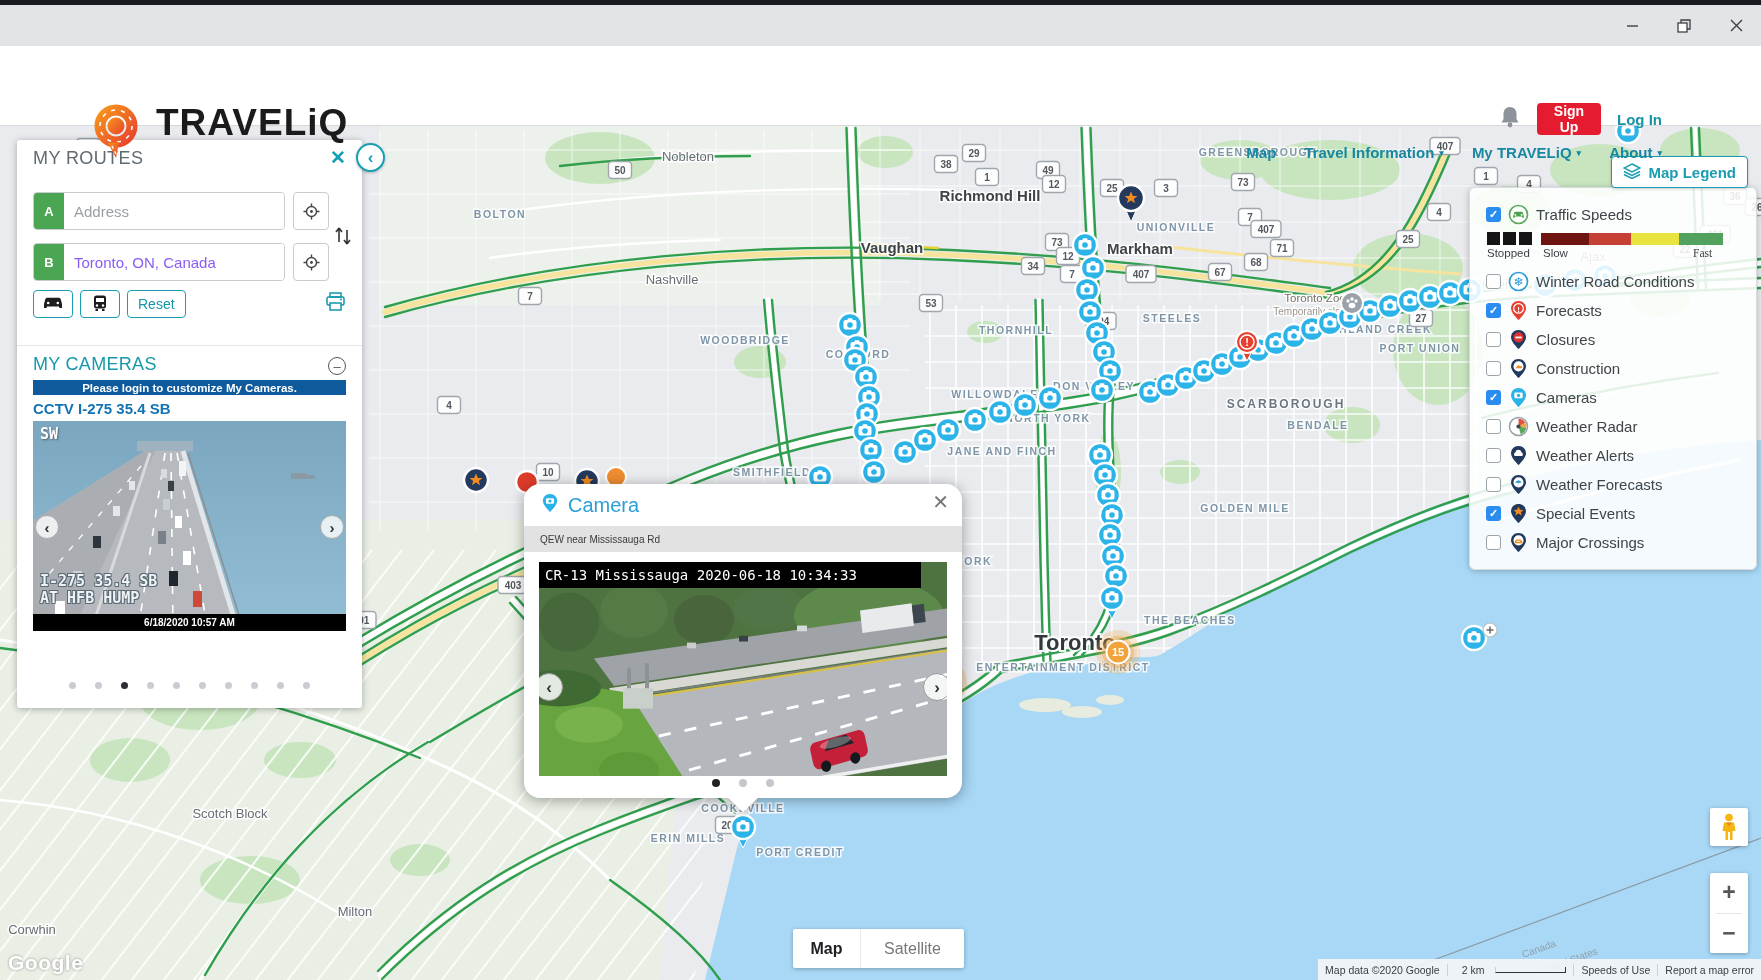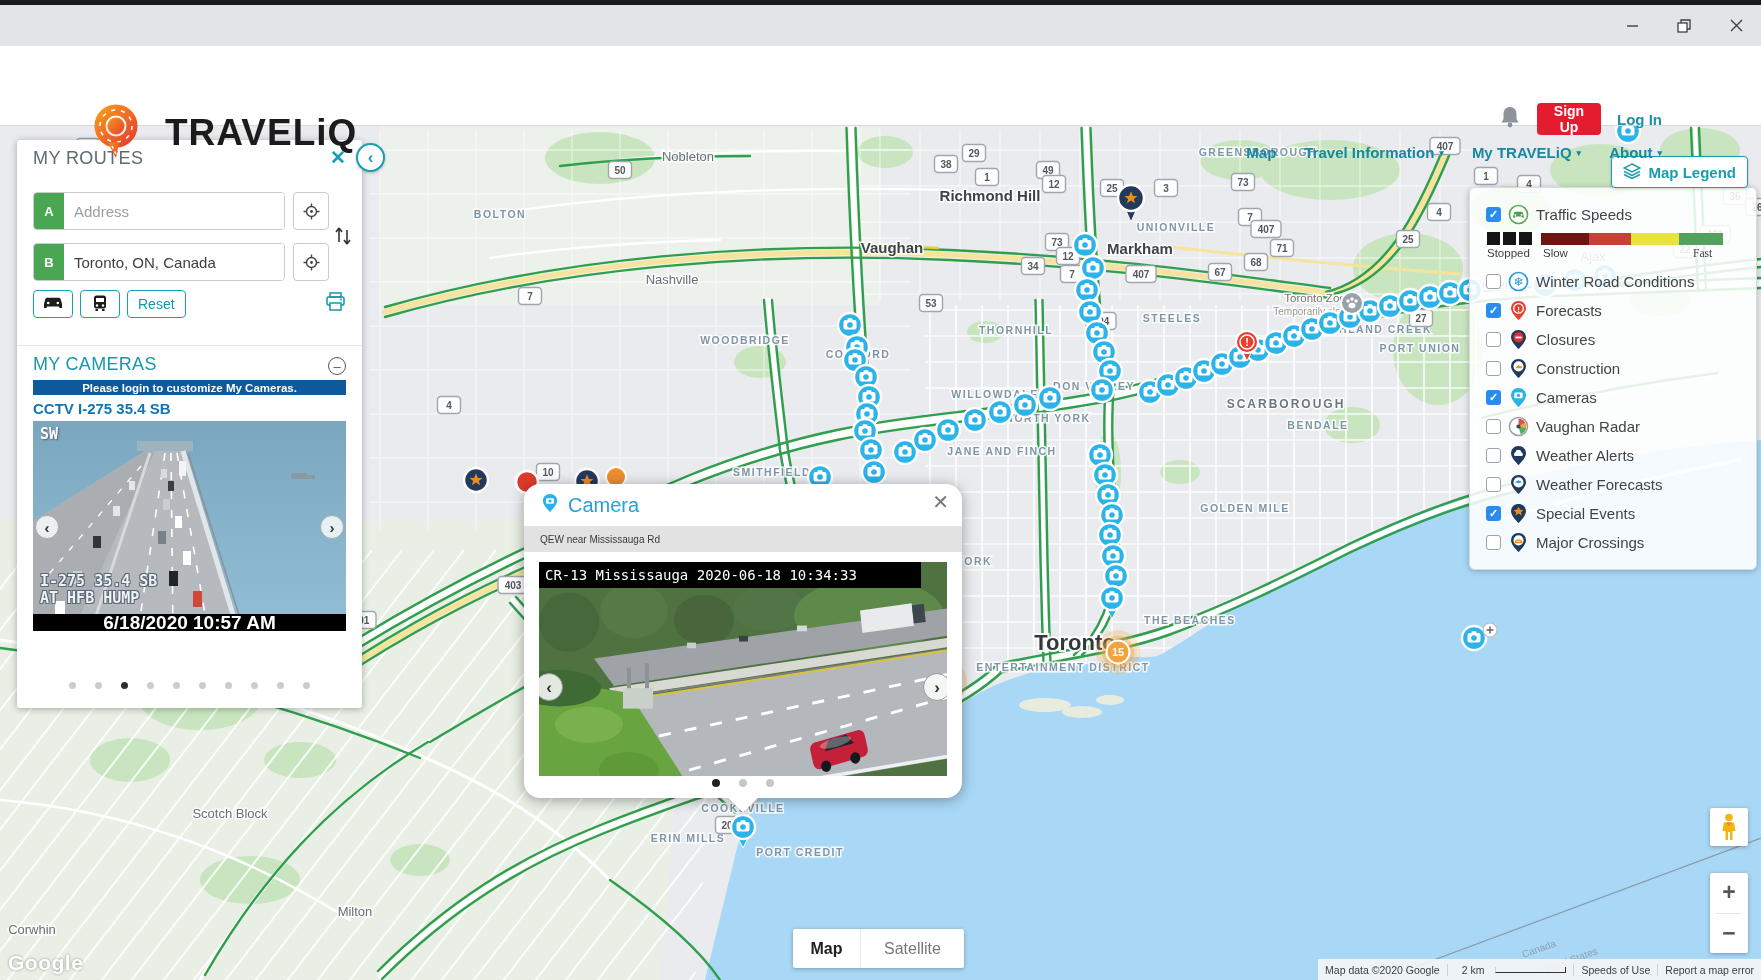--- a/index.html
+++ b/index.html
@@ -2,21 +2,21 @@
 <html><head>
 <meta charset="utf-8">
 <style>
   html,body{margin:0;padding:0}
   body{width:1761px;height:980px;position:relative;overflow:hidden;font-family:"Liberation Sans",sans-serif;background:#e9ebee}
   
   .chrome{position:absolute;left:0;top:0;width:100%;height:46px;background:#e2e4e7;border-top:5px solid #181c21;box-sizing:border-box;display:flex;justify-content:flex-end;align-items:center;gap:30px;padding-right:14px;z-index:50}
   .wbtn{width:22px;height:22px;display:flex;align-items:center;justify-content:center;color:#3c4043}
   
   .header{position:absolute;left:0;top:46px;width:100%;height:79px;background:#fff;border-bottom:1px solid #d7d9db;z-index:40}
-  .logo{position:absolute;left:88px;top:56px;display:flex;align-items:center;gap:21px}
+  .logo{position:absolute;left:88px;top:56px;display:flex;align-items:flex-start;gap:12px}
   .logo-text{font-size:37px;font-weight:bold;letter-spacing:1px;color:#1b1b1b}
   .hdr-right{position:absolute;right:99px;top:57px;display:flex;align-items:center;gap:16px}
   .signup{background:#e51b2f;color:#fff;font-weight:bold;font-size:14px;border:none;border-radius:4px;width:64px;height:32px;display:flex;align-items:center;justify-content:center}
   .login{color:#1793a8;font-size:15px;font-weight:600}
   .nav{position:absolute;right:99px;top:98px;display:flex;gap:28px;font-size:15px;font-weight:600;color:#1788a0}
   .nav .item{display:flex;align-items:center;gap:5px}
   .caret{font-size:9px}
   
   .map-wrap{position:absolute;left:0;top:125px;width:1761px;height:855px;z-index:1;background:#e9ebee}
   svg text{font-family:"Liberation Sans",sans-serif}
@@ -41,37 +41,37 @@
   .ml-border{font-size:10px;fill:#90a0ac;text-anchor:middle}
   .shield-t{font-size:10px;font-weight:bold;fill:#53585e;text-anchor:middle}
   
   .rpanel{position:absolute;left:17px;top:140px;width:345px;height:568px;background:#fff;border-radius:3px;box-shadow:0 1px 7px rgba(0,0,0,.3);z-index:20}
   .rp-title{position:absolute;left:16px;top:8px;font-size:18px;color:#5f6a72;letter-spacing:.4px}
   .rp-close{position:absolute;right:16px;top:6px;font-size:19px;font-weight:bold;color:#13a0b4}
   .rp-collapse{position:absolute;right:-23px;top:3px;width:25px;height:25px;border:2px solid #18a0b2;border-radius:50%;background:#fff;color:#18a0b2;font-size:17px;font-weight:bold;display:flex;align-items:center;justify-content:center;line-height:1;box-shadow:0 1px 3px rgba(0,0,0,.25)}
   .rp-row{position:absolute;left:16px;height:38px;display:flex;align-items:stretch}
   .rp-group{width:250px;border:1px solid #c7ccd1;border-radius:4px;display:flex;overflow:hidden;background:#fff}
   .rp-letter{width:30px;background:#4aa653;color:#fff;font-size:13px;font-weight:bold;display:flex;align-items:center;justify-content:center}
-  .rp-input{flex:1;border:none;outline:none;padding:0 10px;font-size:15px;color:#404040;font-family:"Liberation Sans",sans-serif}
+  .rp-input{flex:1;border:none;outline:none;padding:0 10px;font-size:15px;color:#8b5cf6;font-family:"Liberation Sans",sans-serif}
   .rp-input::placeholder{color:#9aa0a6}
   .rp-loc{width:36px;margin-left:8px;border:1px solid #c7ccd1;border-radius:4px;background:#fff;display:flex;align-items:center;justify-content:center}
   .rp-swap{position:absolute;right:10px;top:86px;width:18px;height:20px}
   .rp-btnrow{position:absolute;left:16px;top:150px;display:flex;gap:7px;align-items:flex-end}
   .mode-btn{width:40px;height:28px;border:1.5px solid #18a0b2;border-radius:4px;background:#fff;display:flex;align-items:center;justify-content:center}
   .reset-btn{height:28px;padding:0 10px;border:1.5px solid #18a0b2;border-radius:4px;background:#fff;color:#1596a9;font-size:14px;display:flex;align-items:center}
   .rp-print{position:absolute;right:16px;top:152px}
   .rp-div{position:absolute;left:0;right:0;top:205px;height:1px;background:#e4e6e8}
   .mc-title{position:absolute;left:16px;top:214px;font-size:18px;color:#1899a9;letter-spacing:.3px}
   .mc-collapse{position:absolute;right:16px;top:217px;width:16px;height:16px;border:1.5px solid #555;border-radius:50%;color:#555;font-size:13px;display:flex;align-items:center;justify-content:center;line-height:1}
   .mc-banner{position:absolute;left:16px;right:16px;top:240px;height:15px;background:#0e5a9c;color:#fff;font-size:11.5px;font-weight:bold;display:flex;align-items:center;justify-content:center}
   .mc-camname{position:absolute;left:16px;top:260px;font-size:15px;font-weight:bold;color:#1273b5}
   .mc-img{position:absolute;left:16px;top:281px;width:313px;height:210px;overflow:hidden;background:#89b2c8}
   .mc-sw{position:absolute;left:7px;top:4px;color:#fff;font-size:15px;font-weight:bold;font-family:"DejaVu Sans Mono",monospace;text-shadow:1px 1px 2px #55636d}
   .mc-loc{position:absolute;left:7px;bottom:24px;color:#eef2f4;font-size:15px;font-weight:bold;font-family:"DejaVu Sans Mono",monospace;line-height:1.15;text-shadow:1px 1px 0 #5a6a75,-1px -1px 0 #5a6a75,1px -1px 0 #5a6a75,-1px 1px 0 #5a6a75}
-  .mc-time{position:absolute;left:0;right:0;bottom:0;height:17px;background:#000;color:#fff;font-size:19px;font-weight:bold;display:flex;align-items:center;justify-content:center}
+  .mc-time{position:absolute;left:0;right:0;bottom:0;height:17px;background:#000;color:#fff;font-size:10px;font-weight:bold;display:flex;align-items:center;justify-content:center}
   .car-arrow{position:absolute;top:50%;margin-top:-11px;width:22px;height:22px;border-radius:50%;background:rgba(255,255,255,.8);border:1px solid #aaa;color:#333;font-size:15px;font-weight:bold;display:flex;align-items:center;justify-content:center;line-height:1}
   .dots{display:flex;justify-content:center;gap:19px}
   .dot{width:7px;height:7px;border-radius:50%;background:#c9cdd1}
   .dot.on{background:#2b2f33}
   .rp-dots{position:absolute;left:0;right:0;top:542px}
   
   .popup{position:absolute;left:524px;top:484px;width:438px;height:314px;background:#fff;border-radius:16px;box-shadow:0 2px 14px rgba(0,0,0,.35);z-index:10}
   .pp-tail{position:absolute;left:50%;bottom:-10px;width:22px;height:22px;margin-left:-11px;background:#fff;transform:rotate(45deg);box-shadow:3px 3px 5px rgba(0,0,0,.12)}
   .pp-head{position:absolute;left:16px;top:9px;display:flex;align-items:center;gap:8px;font-size:20px;color:#2b9fd8}
   .pp-close{position:absolute;right:13px;top:6px;font-size:20px;color:#777}
@@ -1320,21 +1320,21 @@
       <span class="lg-cb"></span>
       <span class="lg-ic">
         <svg viewBox="0 0 20 20">
           <circle cx="10" cy="10" r="8.6" fill="#fff" stroke="#98a0a8" stroke-width="1.4"></circle>
           <path d="M10 10 L10 2.5 A7.5 7.5 0 0 1 16.5 6.5 Z" fill="#e05246"></path>
           <path d="M10 10 L16.5 6.5 A7.5 7.5 0 0 1 17.4 11.5 Z" fill="#f0a23c"></path>
           <path d="M10 10 L17.4 11.5 A7.5 7.5 0 0 1 12 17.2 Z" fill="#58a85c"></path>
           <circle cx="10" cy="10" r="2" fill="#3d464f"></circle>
         </svg>
       </span>
-      <span class="lg-tx">Vaughan Radar</span>
+      <span class="lg-tx">Weather Radar</span>
     </div>
     <div class="lg-row">
       <span class="lg-cb"></span>
       <span class="lg-ic">
         <svg viewBox="0 0 20 20">
           <path d="M10 1 C5.6 1 2.9 4.2 2.9 8 C2.9 12.4 10 19 10 19 C10 19 17.1 12.4 17.1 8 C17.1 4.2 14.4 1 10 1 Z" fill="#21395c"></path>
           <path d="M6.5 10.5 A2.2 2.2 0 0 1 7 6.8 A3 3 0 0 1 12.8 6.9 A2.1 2.1 0 0 1 13.4 10.5 Z" fill="#fff"></path>
         </svg>
       </span>
       <span class="lg-tx">Weather Alerts</span>

